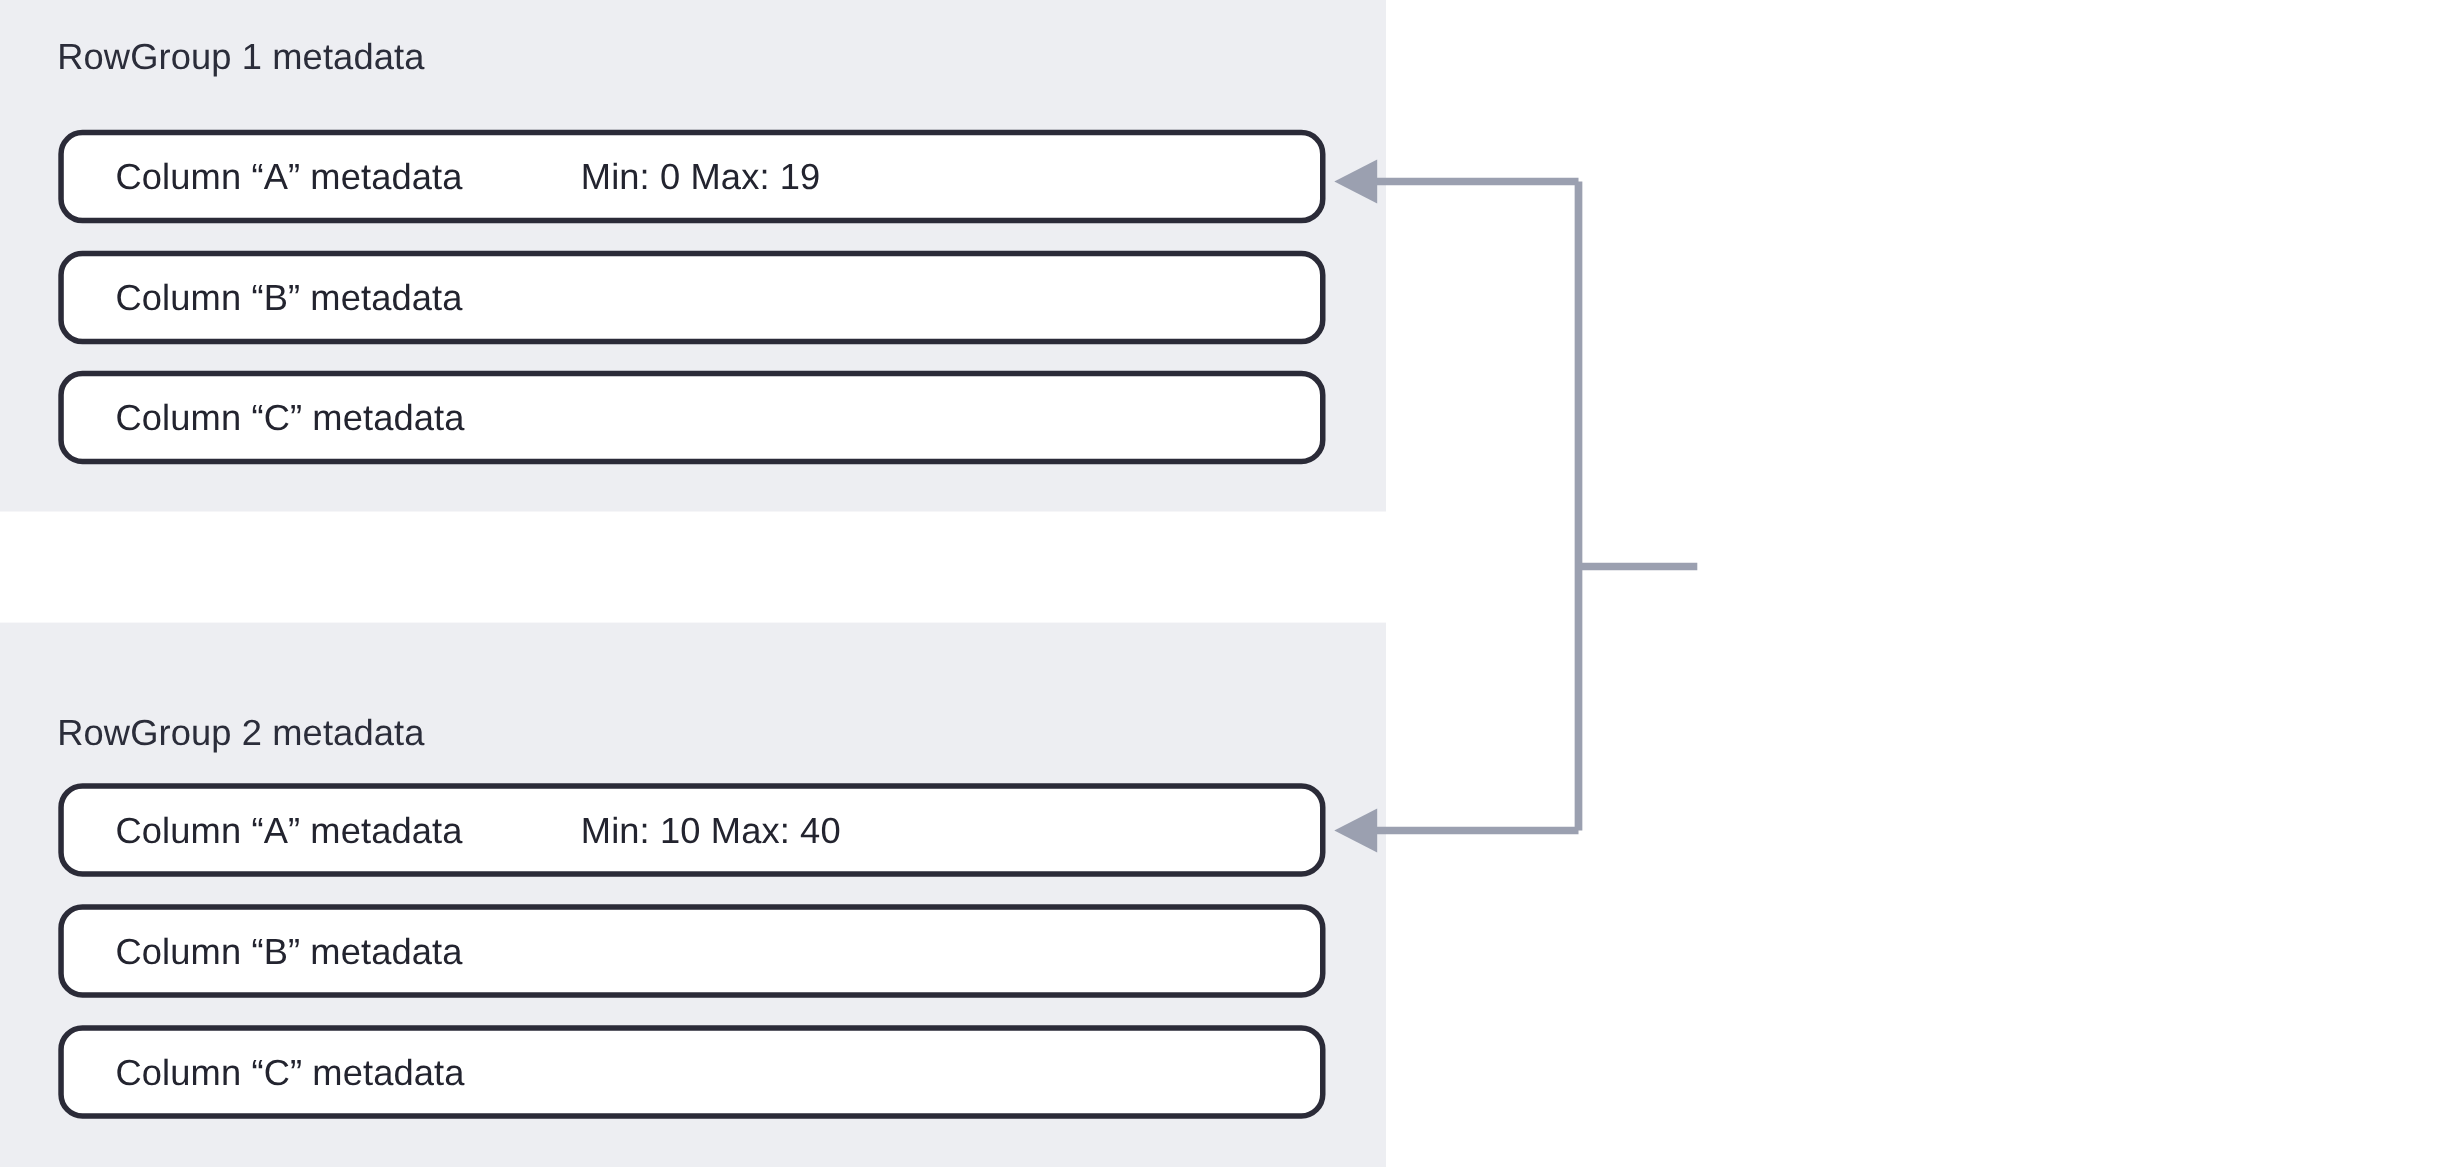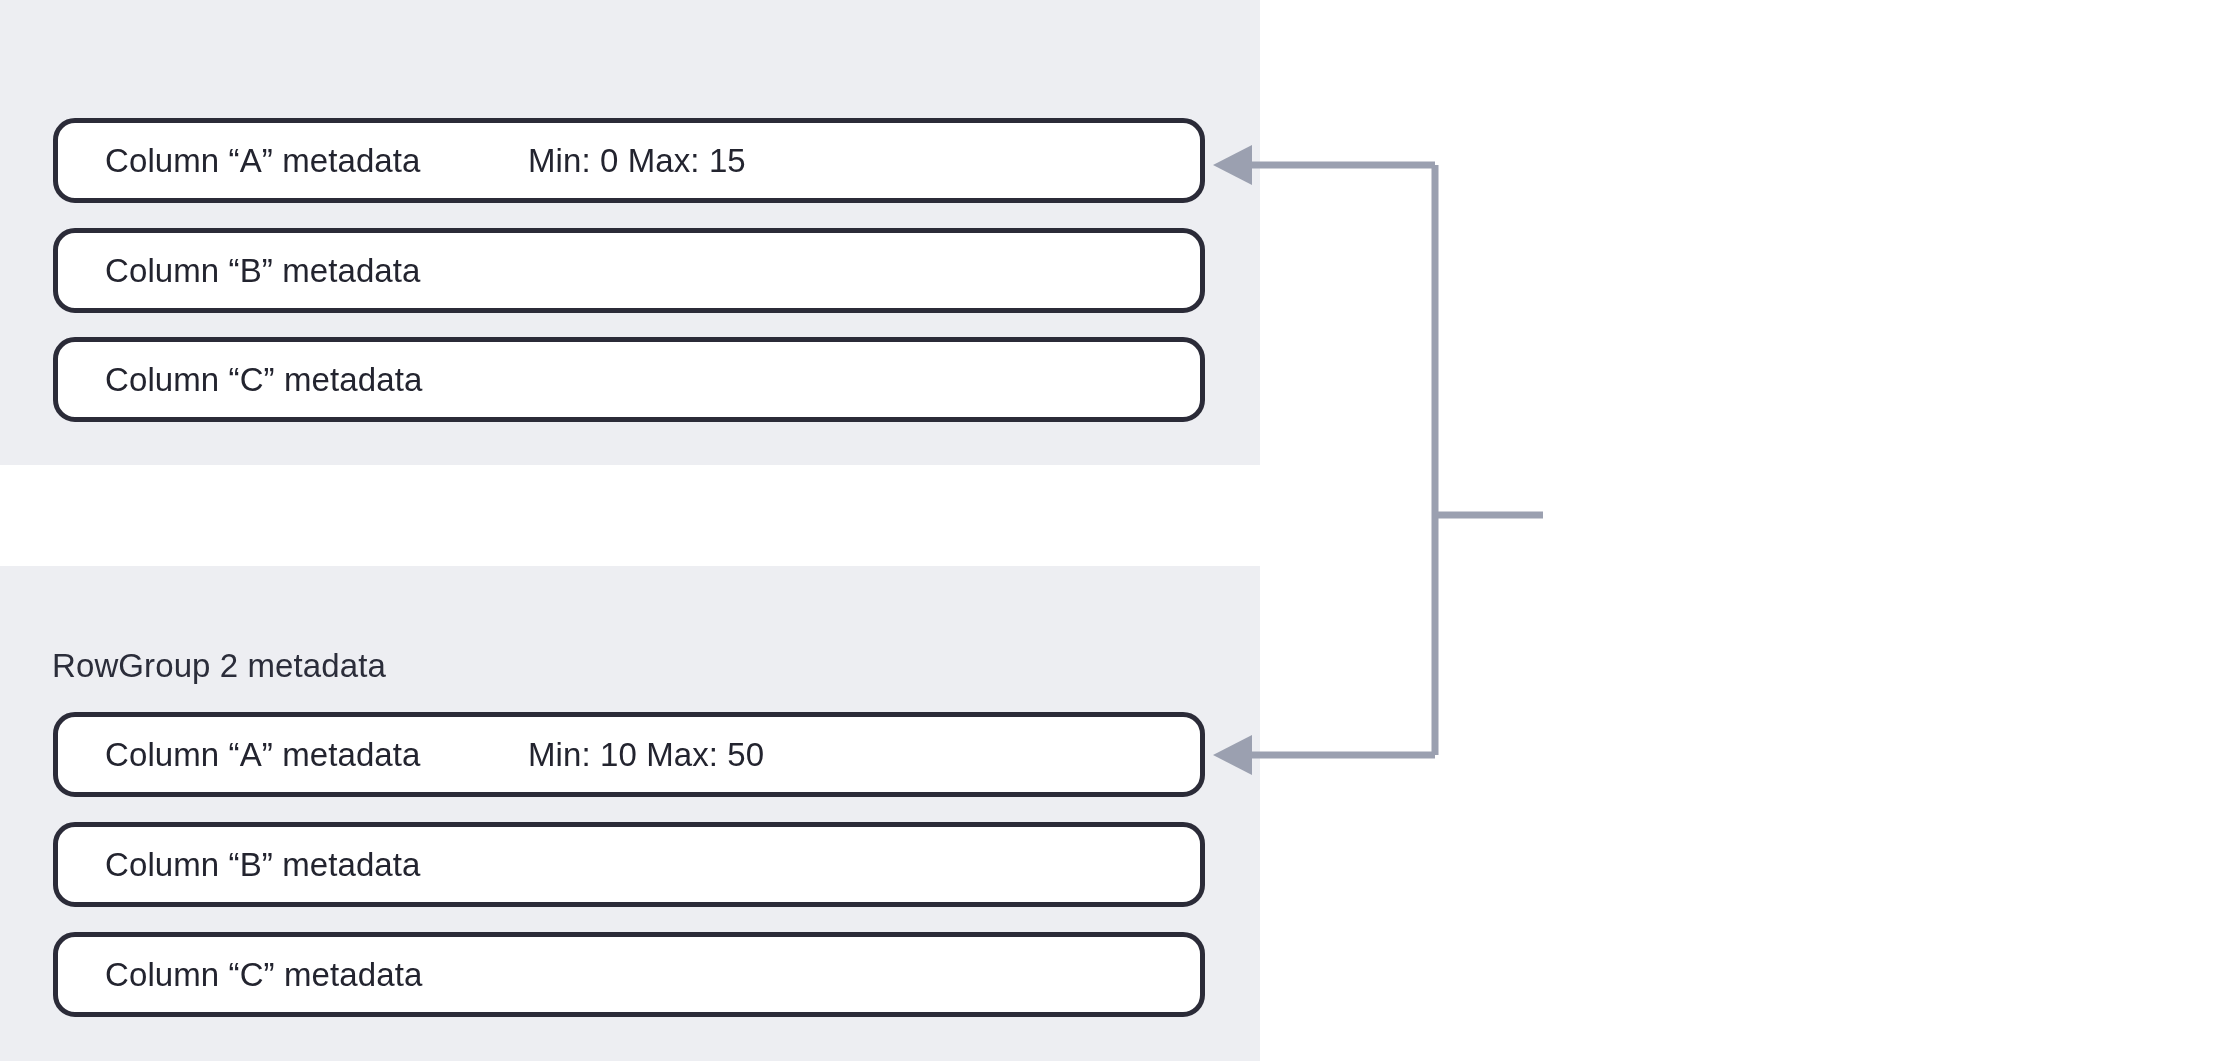--- a/index.html
+++ b/index.html
@@ -103,43 +103,44 @@
     color: #23242f;
     letter-spacing: 0.1px;
   }
 </style>
 </head>
 <body>
 
 <div id="canvas">
 
   <div class="rg-panel" id="rg-panel-1">
+    <div class="rg-title">RowGroup 1 metadata</div>
 
     <div class="col-box" id="rg1-box-0">
       <span class="col-label">Column “A” metadata</span>
-      <span class="col-stats">Min: 0 Max: 15</span>
+      <span class="col-stats">Min: 0 Max: 19</span>
     </div>
 
     <div class="col-box" id="rg1-box-1">
       <span class="col-label">Column “B” metadata</span>
       <span class="col-stats"></span>
     </div>
 
     <div class="col-box" id="rg1-box-2">
       <span class="col-label">Column “C” metadata</span>
       <span class="col-stats"></span>
     </div>
   </div>
 
   <div class="rg-panel" id="rg-panel-2">
     <div class="rg-title">RowGroup 2 metadata</div>
 
     <div class="col-box" id="rg2-box-0">
       <span class="col-label">Column “A” metadata</span>
-      <span class="col-stats">Min: 10 Max: 50</span>
+      <span class="col-stats">Min: 10 Max: 40</span>
     </div>
 
     <div class="col-box" id="rg2-box-1">
       <span class="col-label">Column “B” metadata</span>
       <span class="col-stats"></span>
     </div>
 
     <div class="col-box" id="rg2-box-2">
       <span class="col-label">Column “C” metadata</span>
       <span class="col-stats"></span>

